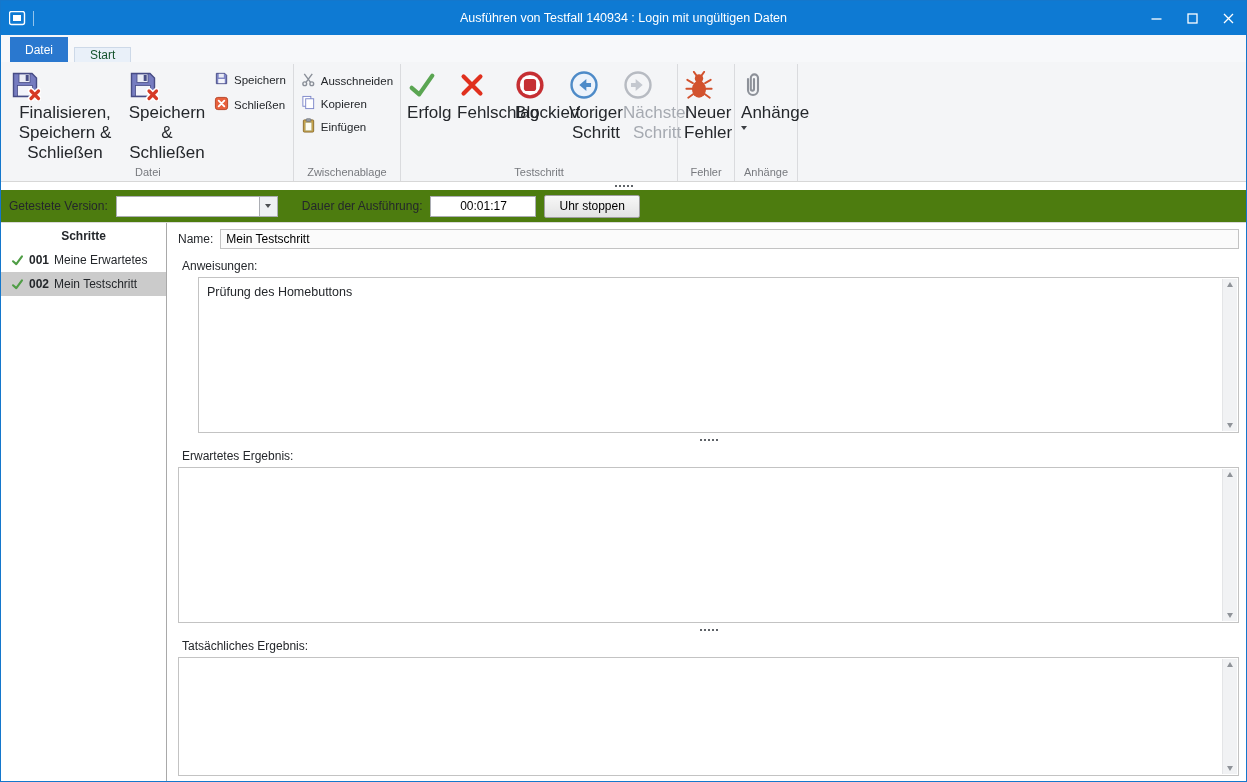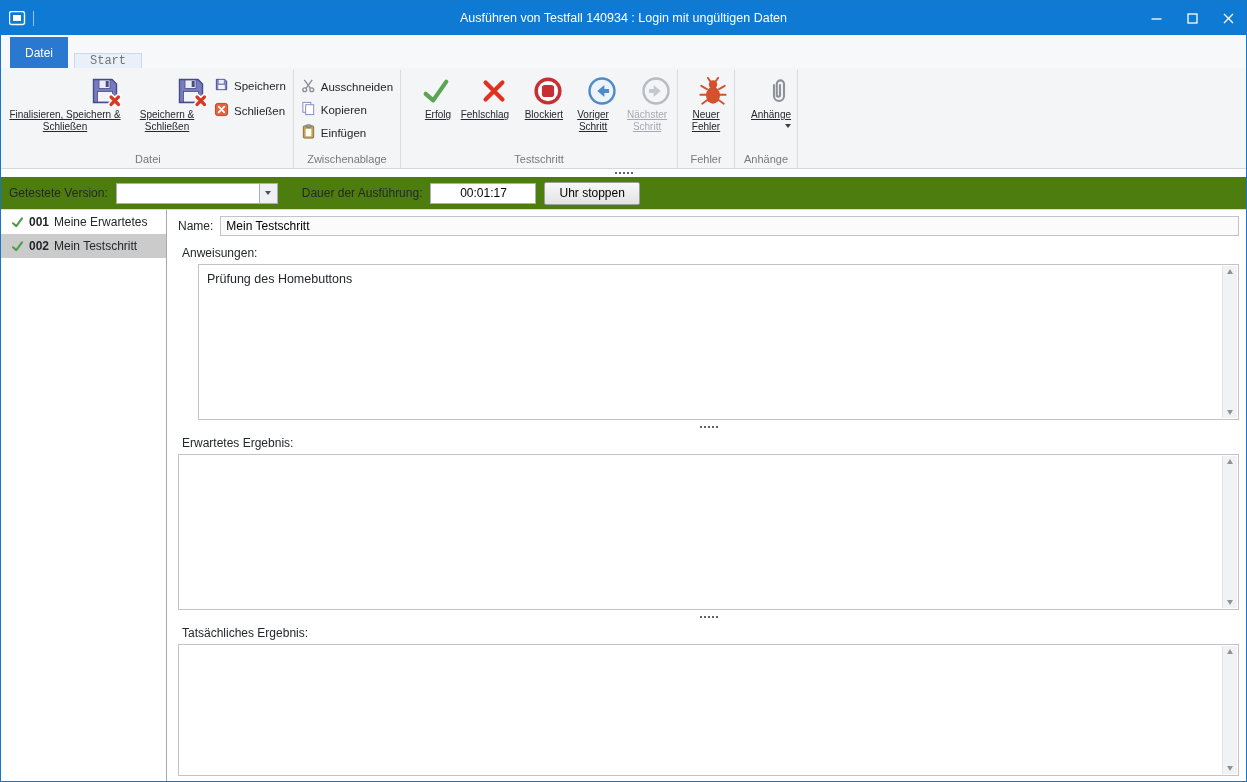--- a/index.html
+++ b/index.html
@@ -12,28 +12,28 @@
   .titlebar .title { position:absolute; left:0; right:0; text-align:center; font-size:12.5px; color:#fff; }
   .app-icon { display:flex; align-items:center; z-index:1; }
   .qat-sep { width:1px; height:15px; background:rgba(255,255,255,.55); margin-left:7px; z-index:1; }
   .win-controls { margin-left:auto; display:flex; height:100%; z-index:1; }
   .win-btn { width:36px; display:flex; align-items:center; justify-content:center; cursor:default; }
 
   
   .tabstrip { flex:0 0 26px; background:#f7f8fa; display:flex; align-items:stretch; padding-left:9px; }
   .tab { display:flex; align-items:center; padding:0 15px; font-size:12px; }
   .tab-file { background:#2a78cf; color:#fff; margin:2px 6px 0 0; }
-  .tab-start { background:#e9f0f9; color:#737373; border:1px solid #cdd9e8; border-bottom:none; margin-top:18px;font-family:Liberation Mono, monospace; }
+  .tab-start { background:#e9f0f9; color:#14532d; border:1px solid #cdd9e8; border-bottom:none; margin-top:12px; }
 
   
   .ribbon { flex:0 0 101px; background:#f4f5f7; border-bottom:1px solid #d7d7d7; display:flex; padding:2px 2px 0 2px; }
   .rgroup { display:flex; flex-direction:column; border-right:1px solid #dadbde; padding:1px 3px 0; }
   .rgroup-body { flex:1; display:flex; align-items:flex-start; }
   .rgroup-label { text-align:center; font-size:11px; color:#77797e; padding:1px 2px 3px; }
-  .bigbtn { display:flex; flex-direction:column; align-items:flex-end; text-align:center; padding:3px 3px 2px; font-size:10px; line-height:1.18; border-radius:3px;text-decoration:underline; }
+  .bigbtn { display:flex; flex-direction:column; align-items:flex-start; text-align:center; padding:3px 3px 2px; font-size:17px; line-height:1.18; border-radius:3px; }
   .bigbtn .bicon { height:33px; display:flex; align-items:center; justify-content:center; margin-bottom:2px; }
   .bigbtn .blabel { display:block; }
   .w118 { width:118px; } .w86 { width:86px; } .w50 { width:50px; } .w58 { width:58px; } .w54 { width:54px; } .w56 { width:56px; }
   .smallcol { display:flex; flex-direction:column; gap:6px; padding-top:5px; }
   .smallbtn { display:flex; align-items:center; gap:5px; font-size:11.5px; padding:1px 4px; border-radius:2px; white-space:nowrap; }
   .disabled { color:#a6aab1; }
   .drop-caret { width:0; height:0; border-left:3.5px solid transparent; border-right:3.5px solid transparent; border-top:4px solid #3c3f44; margin-top:3px; }
 
   
   .handle-row { flex:0 0 8px; display:flex; align-items:center; justify-content:center; background:#fff; }
@@ -312,20 +312,21 @@
         </span>
     </div>
     <label class="ml16">Dauer der Ausführung:</label>
     <input class="duration-input" value="00:01:17" style="">
     <button class="btn-stop">Uhr stoppen</button>
   </div>
 
   <div class="content">
 
     <div class="steps">
+      <div class="steps-header">Schritte</div>
       <div class="step-item">
         <span class="step-check">
           <svg width="13" height="13" viewBox="0 0 16 16">
               <path d="M2.5 9 L6.5 12.5 L13.5 3" fill="none" stroke="#4f9d45" stroke-width="2.6" stroke-linecap="round" stroke-linejoin="round"></path>
             </svg>
         </span>
         <span class="num">001</span>
         <span class="lbl">Meine Erwartetes</span>
       </div>
       <div class="step-item selected">

